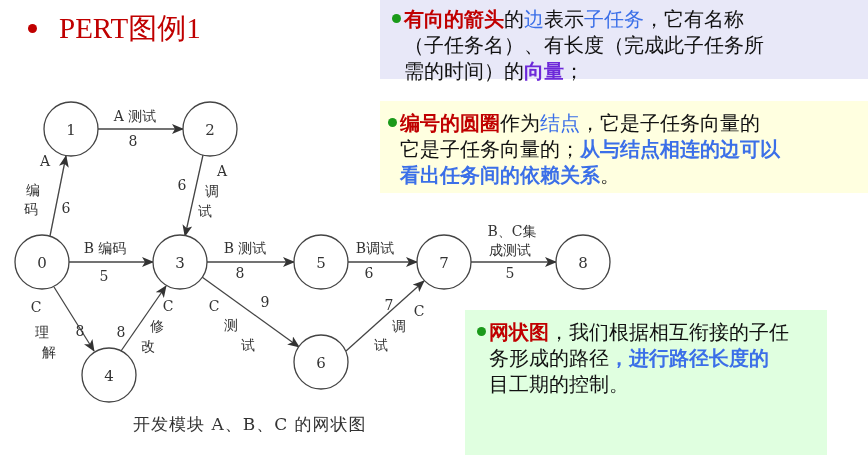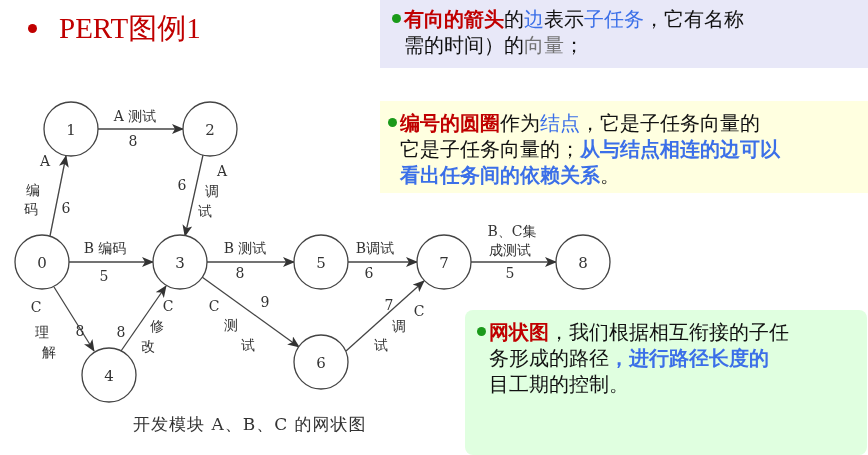--- a/index.html
+++ b/index.html
@@ -17,27 +17,27 @@
   .title .dot { display: inline-block; width: 9px; height: 9px; border-radius: 50%;
     background: #c00000; margin-right: 22px; vertical-align: middle; position: relative; top: -3px; }
   .box {
     position: absolute; font-size: 20px; line-height: 26px; color: #111;
     padding: 0; box-sizing: border-box;
   }
   .box .bullet {
     display: inline-block; width: 9px; height: 9px; border-radius: 50%;
     background: #1a9a1a; margin-right: 3px; vertical-align: middle; position: relative; top: -2px;
   }
-  .box1 { left: 380px; top: 0px; width: 488px; height: 68px; background: #e8e8f8; padding: 6px 10px 0 12px; }
+  .box1 { left: 380px; top: 0px; width: 488px; height: 79px; background: #e8e8f8; padding: 6px 10px 0 12px; }
   .box2 { left: 380px; top: 101px; width: 550px; height: 92px; background: #ffffe0; padding: 9px 10px 0 8px; }
-  .box3 { left: 465px; top: 310px; width: 402px; height: 145px; background: #e0ffe0; padding: 9px 10px 0 12px; border-radius: 8px; }
+  .box3 { left: 465px; top: 310px; width: 362px; height: 145px; background: #e0ffe0; padding: 9px 10px 0 12px; }
   .red { color: #c00000; font-weight: bold; }
   .blue { color: #3b6fe8; }
   .blueb { color: #3b6fe8; font-weight: bold; margin-top: 40px; }
-  .blk { color: #737373; font-weight: normal; }
+  .blk { color: #6d28d9; font-weight: bold; }
   .indent { padding-left: 12px; }
   svg { position: absolute; left: 0; top: 0; }
   svg text { font-family: "DejaVu Serif", "Liberation Serif", serif; fill: #333; }
   .caption {
     position: absolute; left: 133px; top: 413px; font-size: 17px; color: #333;
     font-family: "DejaVu Serif", serif; letter-spacing: 1px; white-space: nowrap;
   }
 </style>
 </head>
 <body>
@@ -136,20 +136,21 @@
     <text x="510" y="278">5</text>
   </g>
 </svg>
 
 <div class="caption">开发模块 A、B、C 的网状图</div>
 
 <div class="box box1">
   <div>
     <span class="bullet"></span><span class="red">有向的箭头</span><span>的</span><span class="blue">边</span><span>表示</span><span class="blue">子任务</span><span>，它有名称</span>
   </div>
+  <div class="indent"><span>（子任务名）、有长度（完成此子任务所</span></div>
   <div class="indent"><span>需的时间）的</span><span class="blk">向量</span><span>；</span></div>
 </div>
 
 <div class="box box2">
   <div>
     <span class="bullet"></span><span class="red">编号的圆圈</span><span>作为</span><span class="blue">结点</span><span>，它是子任务向量的</span>
   </div>
   <div class="indent"><span>它是子任务向量的；</span><span class="blueb">从与结点相连的边可以</span></div>
   <div class="indent"><span class="blueb">看出任务间的依赖关系</span><span>。</span></div>
 </div>

